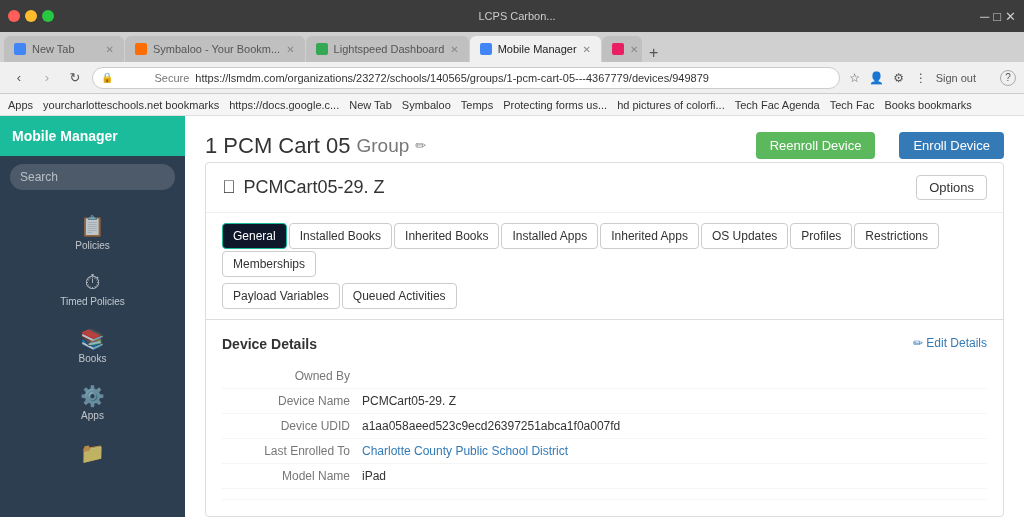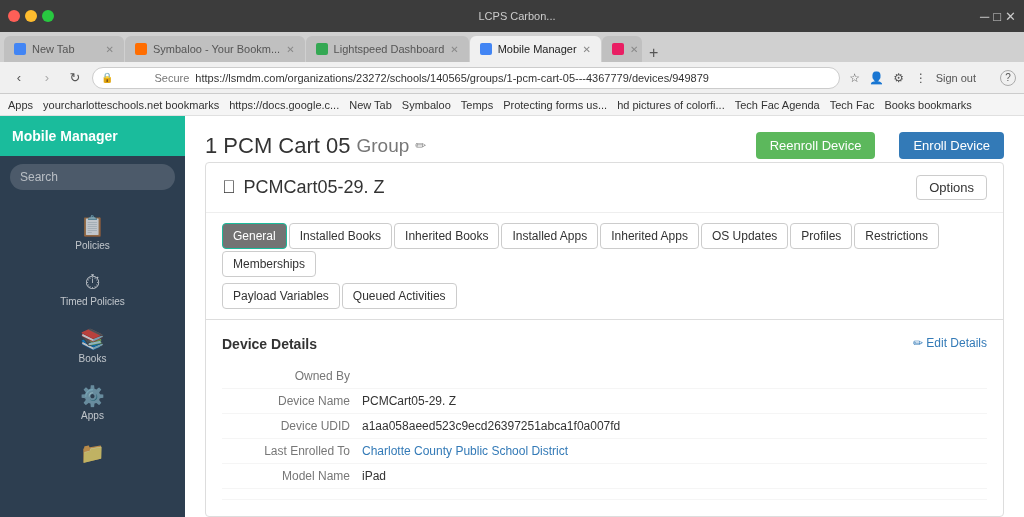--- a/index.html
+++ b/index.html
@@ -75,21 +75,21 @@
     .device-card { border: 1px solid #ddd; border-radius: 4px; padding: 0; margin-bottom: 16px; }
     .device-header { display: flex; align-items: center; justify-content: space-between; padding: 12px 16px; border-bottom: 1px solid #eee; }
     .device-title { display: flex; align-items: center; gap: 8px; font-size: 18px; font-weight: 400; color: #333; }
     .apple-icon { font-size: 18px; }
     .options-btn { background: white; border: 1px solid #ccc; padding: 4px 12px; border-radius: 4px; font-size: 13px; cursor: pointer; color: #333; text-align: right; }
 
     
     .tabs-container { padding: 10px 16px 0; border-bottom: 1px solid #ddd; }
     .tabs-row { display: flex; gap: 2px; flex-wrap: wrap; margin-bottom: 6px; }
     .tab-btn { padding: 5px 10px; border: 1px solid #ccc; border-radius: 4px; background: white; font-size: 12px; cursor: pointer; color: #333; }
-    .tab-btn.active { background: #737373; color: white; border-color: #1abc9c; }
+    .tab-btn.active { background: #0f172a; color: white; border-color: #1abc9c; }
     .tabs-row2 { display: flex; gap: 2px; padding-bottom: 10px; }
 
     
     .device-details { padding: 16px; }
     .details-header { display: flex; justify-content: space-between; margin-bottom: 12px; }
     .details-title { font-size: 14px; font-weight: 600; color: #333; }
     .edit-details-link { font-size: 12px; color: #337ab7; cursor: pointer; text-decoration: none; }
 
     .detail-row { display: flex; align-items: flex-start; padding: 5px 0; border-bottom: 1px solid #f5f5f5; }
     .detail-label { width: 140px; text-align: right; color: #777; font-size: 12px; padding-right: 12px; flex-shrink: 0; }

